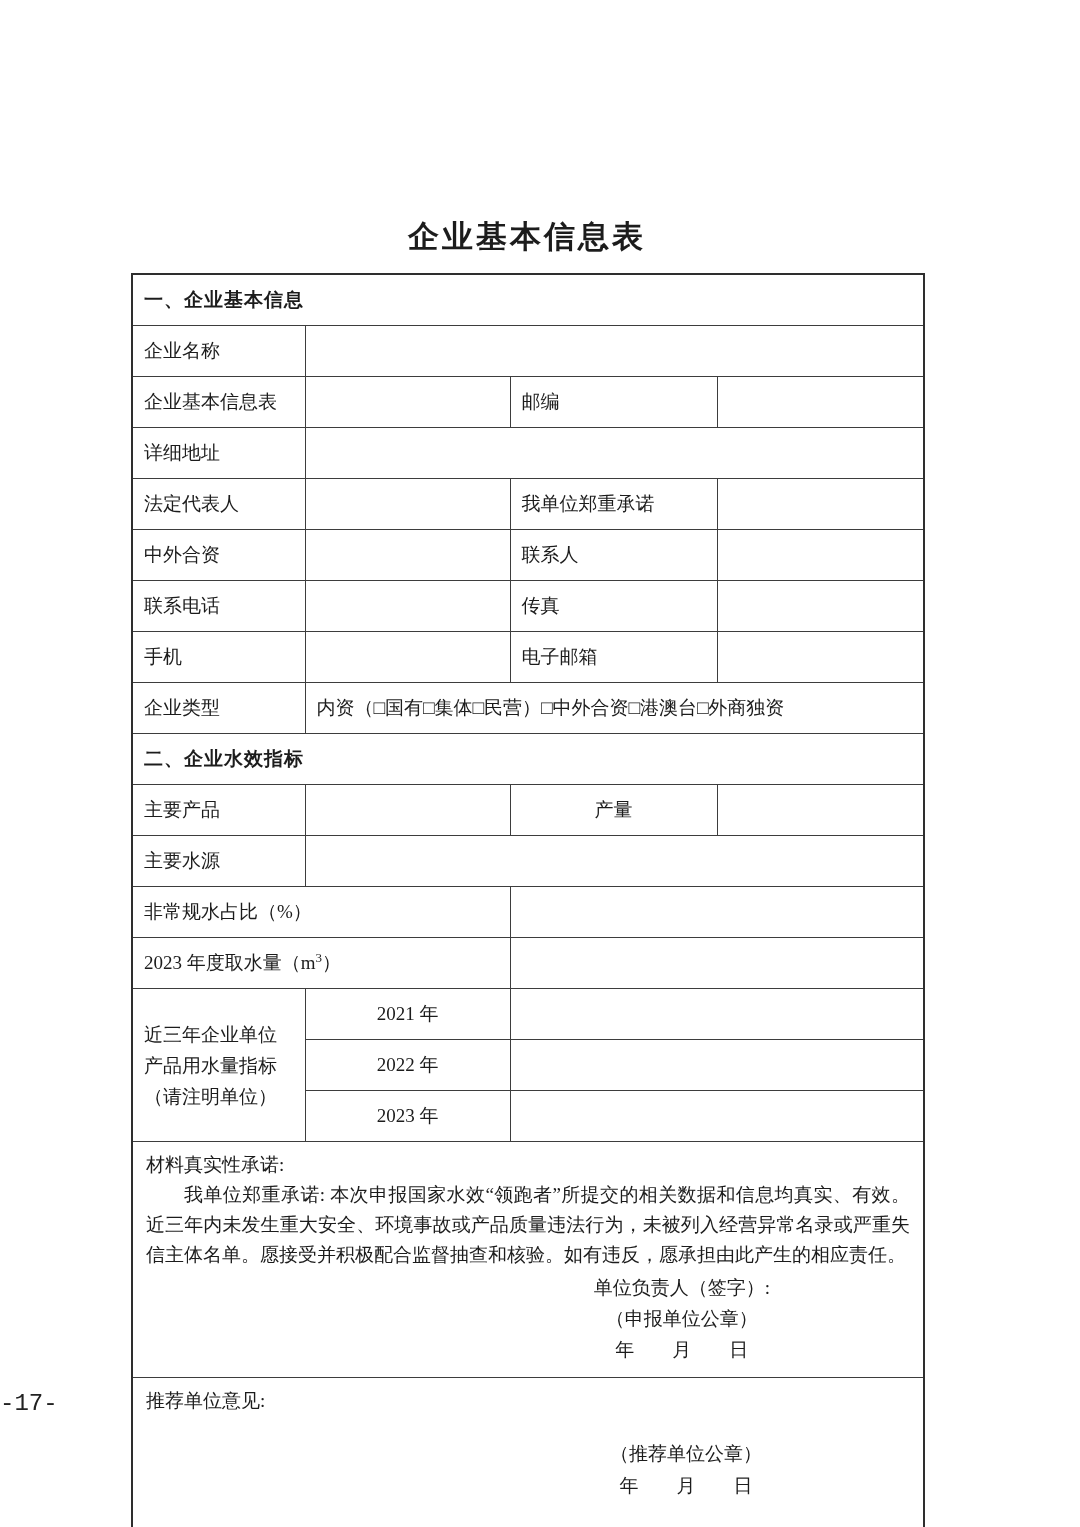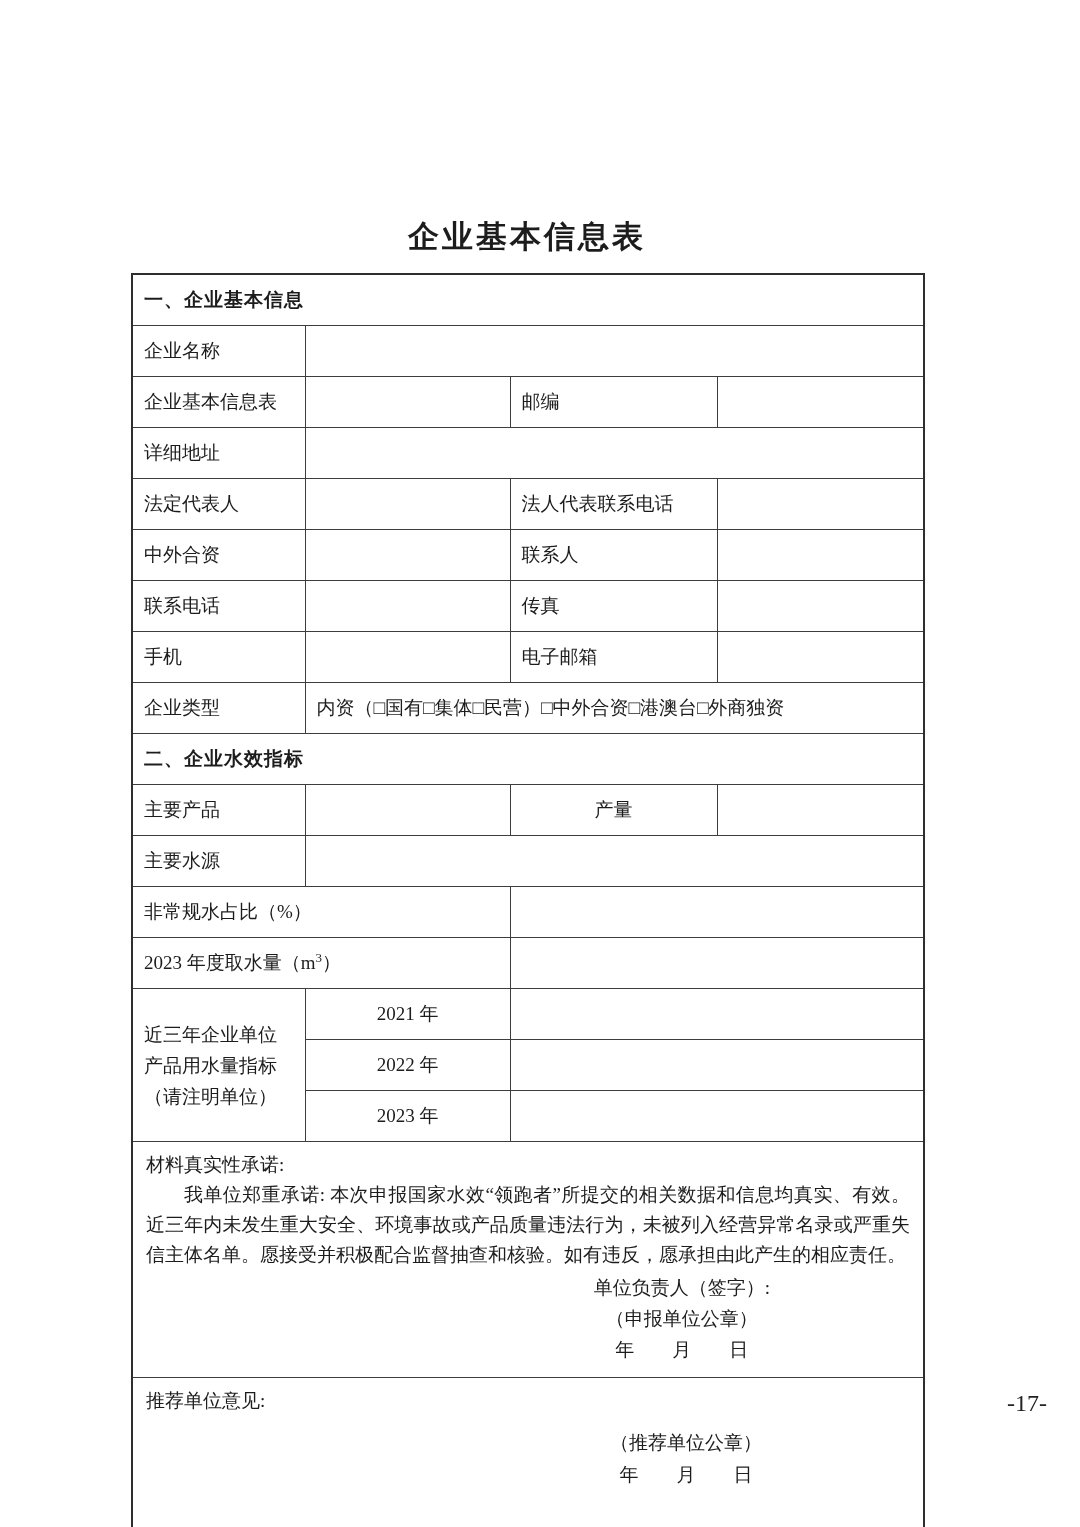--- a/index.html
+++ b/index.html
@@ -48,31 +48,31 @@
   .commit-body { text-align: justify; text-indent: 2em; }
   .sig-block {
     width: fit-content;
     text-align: center;
     margin: 2px 140px 2px auto;
     line-height: 31px;
   }
   .rec-block {
     width: fit-content;
     text-align: center;
-    margin: 11px 148px 28px auto;
+    margin: 22px 148px 28px auto;
     line-height: 32px;
   }
   .rec-cell { height: auto; padding: 8px 13px; line-height: 30px; vertical-align: top; font-family: Liberation Serif, serif; }
   sup { font-size: 13px; vertical-align: super; line-height: 0; }
   .page-number {
     position: absolute;
-    left: 7px; top: 1390px;
+    left: 0; top: 1390px;
     width: 1040px;
-    text-align: right;
-    font-family: Liberation Serif, serif;
+    text-align: left;
+    font-family: Liberation Mono, monospace;
     font-size: 24px;
     color: #222;
   }
 </style>
 </head>
 <body>
 
 <div class="page">
 
   <div class="title">企业基本信息表</div>
@@ -103,21 +103,21 @@
     </tr>
 
     <tr>
       <td>详细地址</td>
       <td colspan="3"></td>
     </tr>
 
     <tr>
       <td>法定代表人</td>
       <td></td>
-      <td>法人代表联系电话</td>
+      <td>我单位郑重承诺</td>
       <td></td>
     </tr>
 
     <tr>
       <td>中外合资</td>
       <td></td>
       <td>联系人</td>
       <td></td>
     </tr>
 

